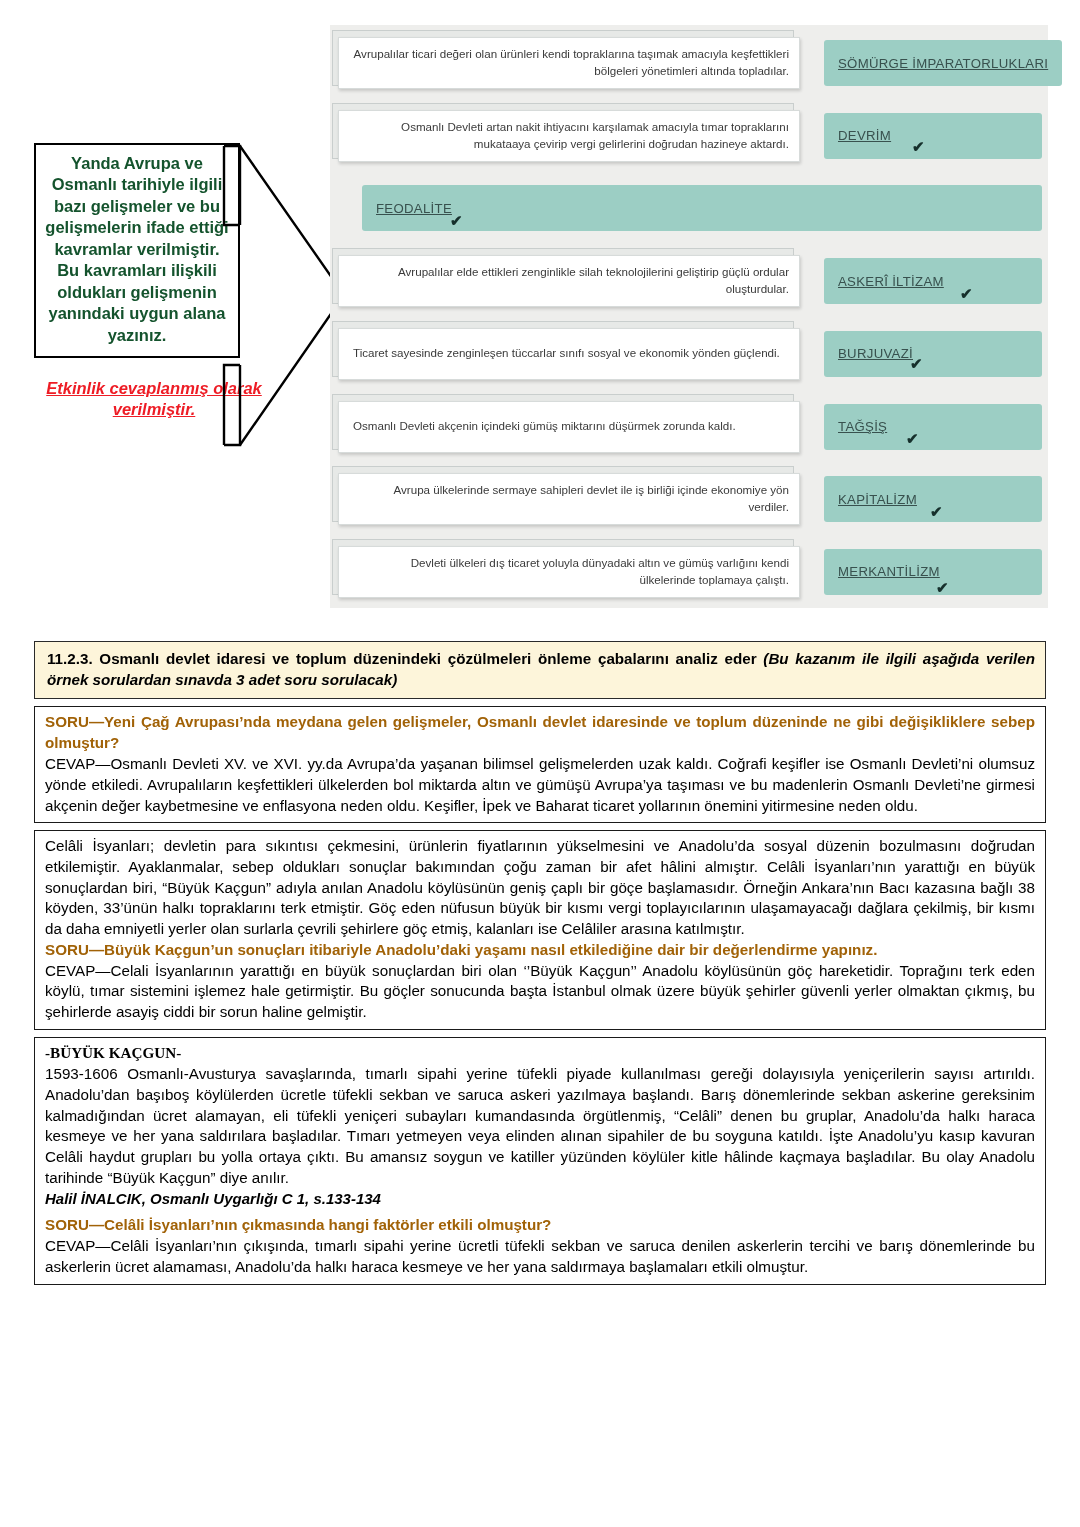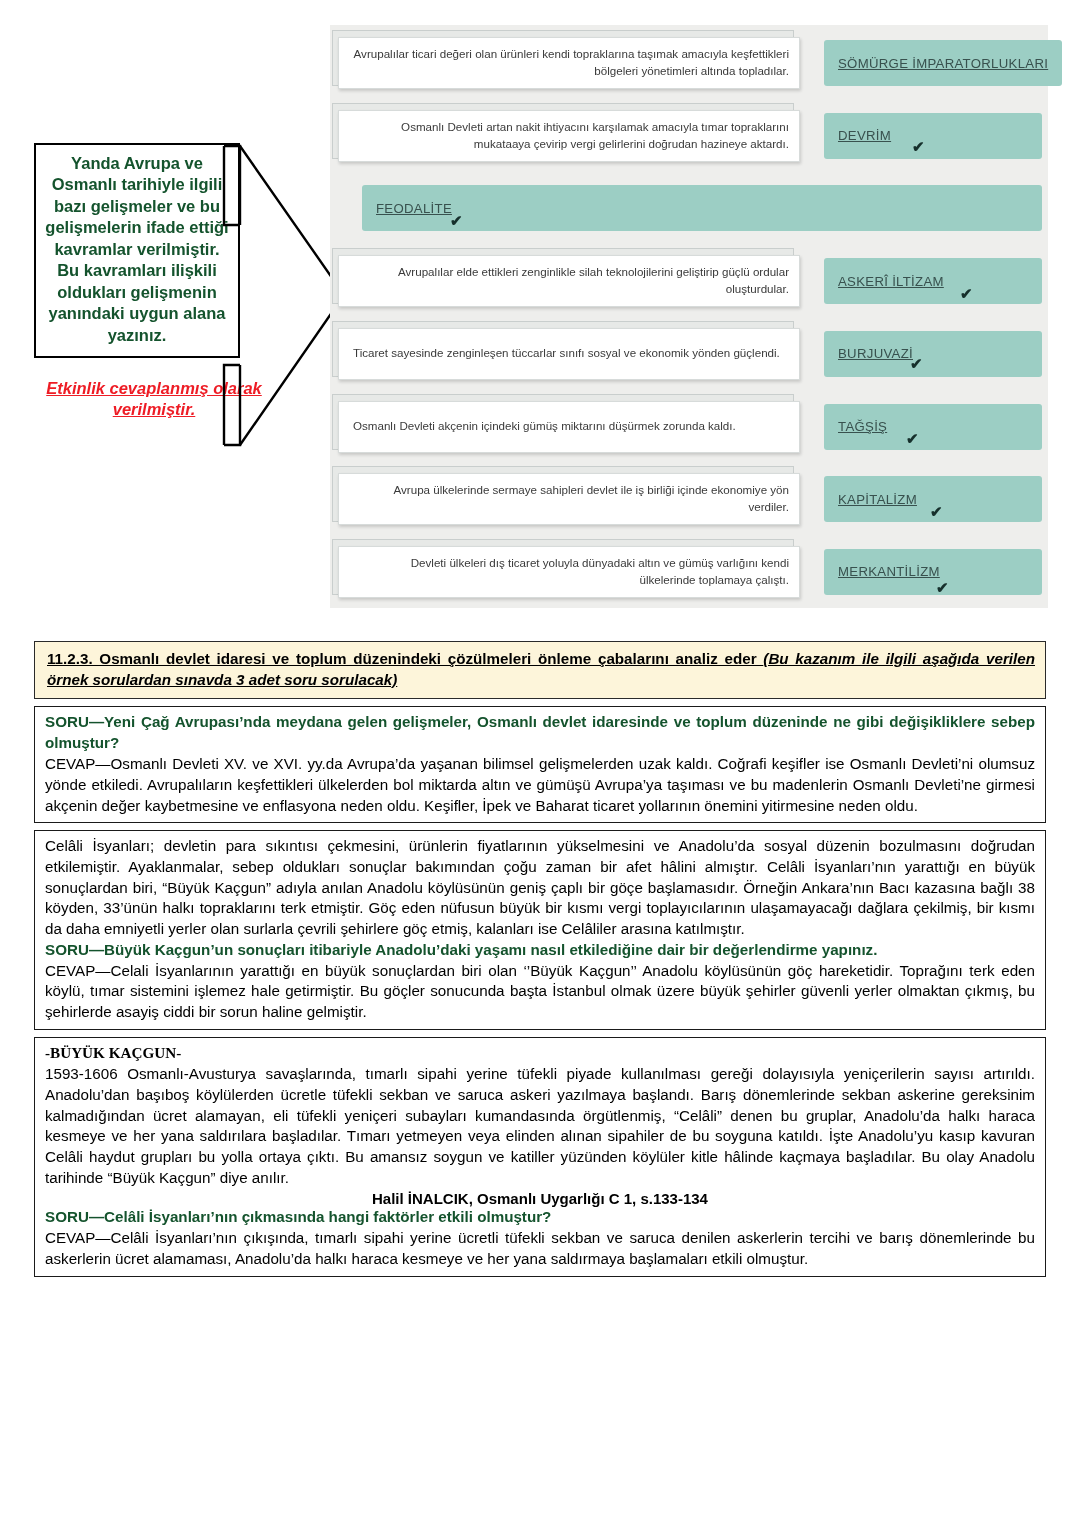--- a/index.html
+++ b/index.html
@@ -165,46 +165,46 @@
     border: 1.4px solid #1a1a1a;
     box-sizing: border-box;
     padding: 5px 10px 6px 10px;
     background: #ffffff;
     margin-bottom: 7px;
   }
   .blk.kazanim {
     background: #fdf5da;
     border: 1.6px solid #2a2a2a;
     padding: 7px 10px 8px 12px;
-    text-decoration: underline;
   }
   p.line {
     margin: 0;
     font-size: 15.2px;
     line-height: 1.36;
     text-align: justify;
   }
   p.line + p.line { margin-top: 1px; }
   .kz { font-weight: bold; font-size: 15.6px; line-height: 1.42; }
   .kz em { font-style: italic; }
   .soru {
-    color: #14532d;
+    color: #a16207;
     font-weight: bold;
     font-size: 15.2px;
     line-height: 1.38;
     text-align: justify;
     margin: 0;
   }
   .center { text-align: center; font-family: Liberation Serif, serif; }
   .bold   { font-weight: bold; }
   .src {
+    font-style: italic;
     font-weight: bold;
     font-size: 15px;
-    text-align: center;
-    margin: 2px 0 0 0;
+    text-align: left;
+    margin: 2px 0 8px 0;
   }
 </style>
 </head>
 <body>
 
 <div class="top-area">
 
   <div class="callout-wrap">
     <div class="callout-box">
       <span class="callout-text">Yanda Avrupa ve Osmanlı tarihiyle ilgili bazı gelişmeler ve bu gelişmelerin ifade ettiği kavramlar verilmiştir. Bu kavramları ilişkili oldukları gelişmenin yanındaki uygun alana yazınız.</span>

